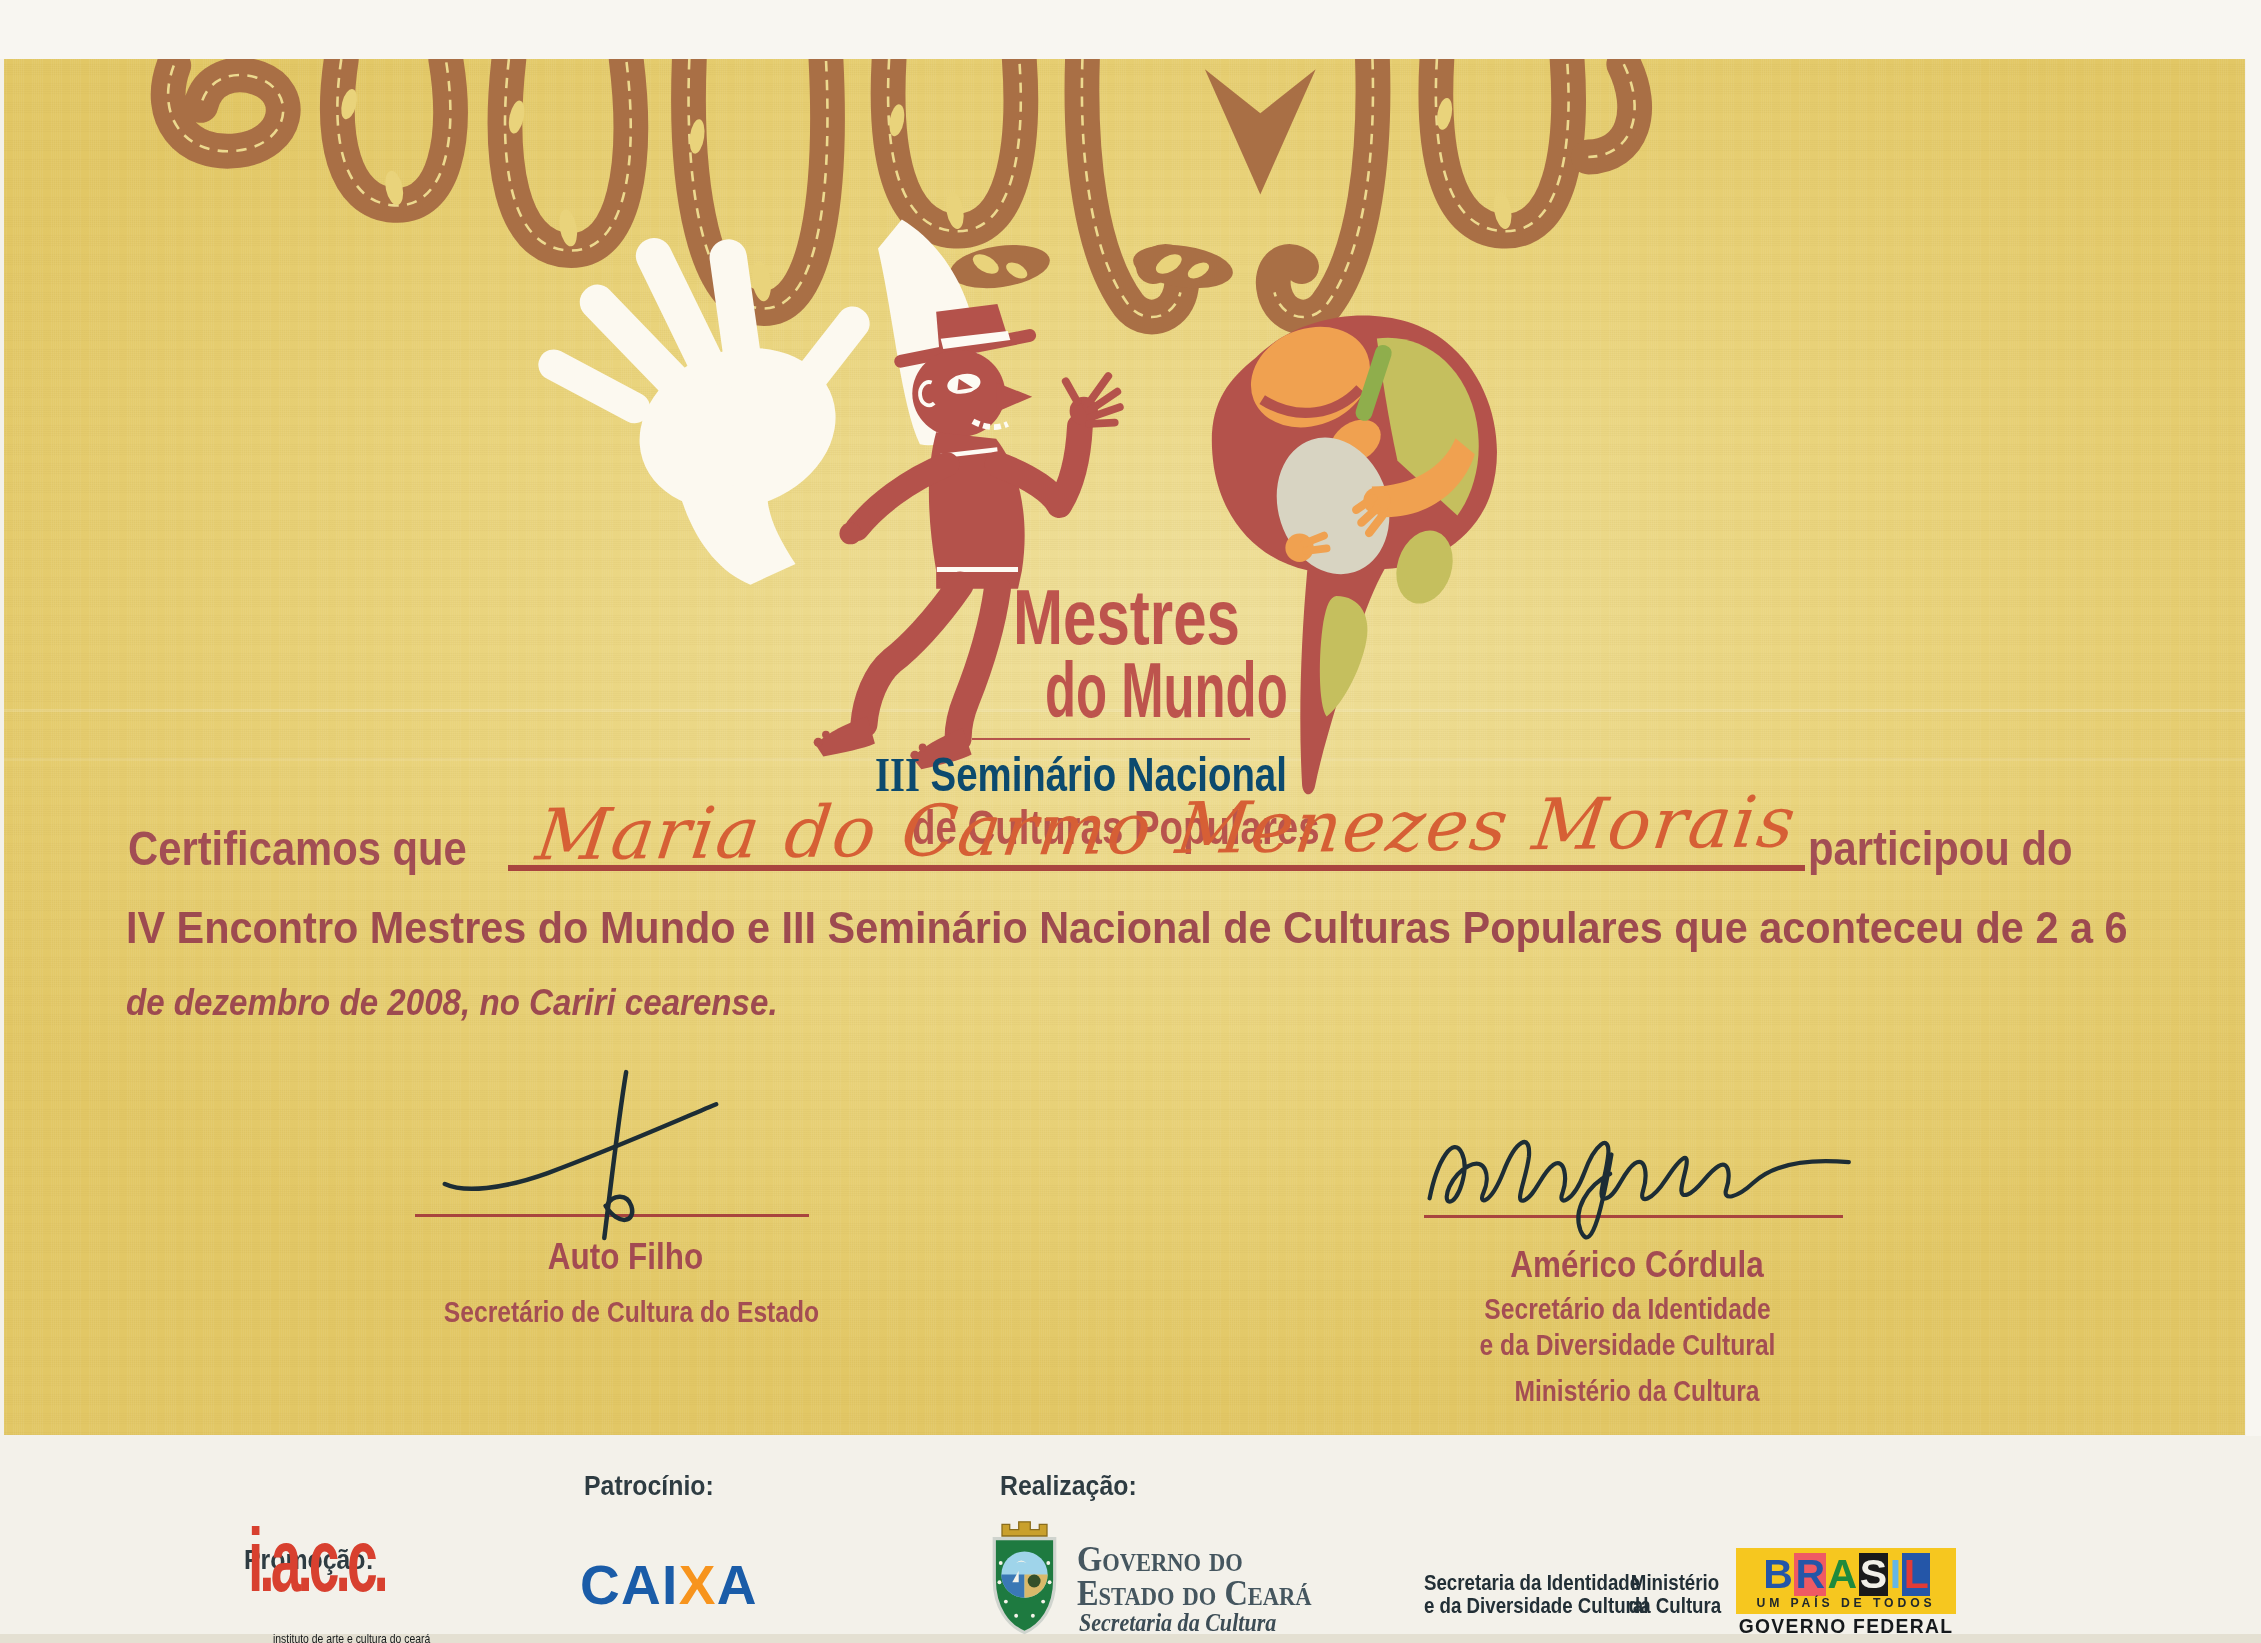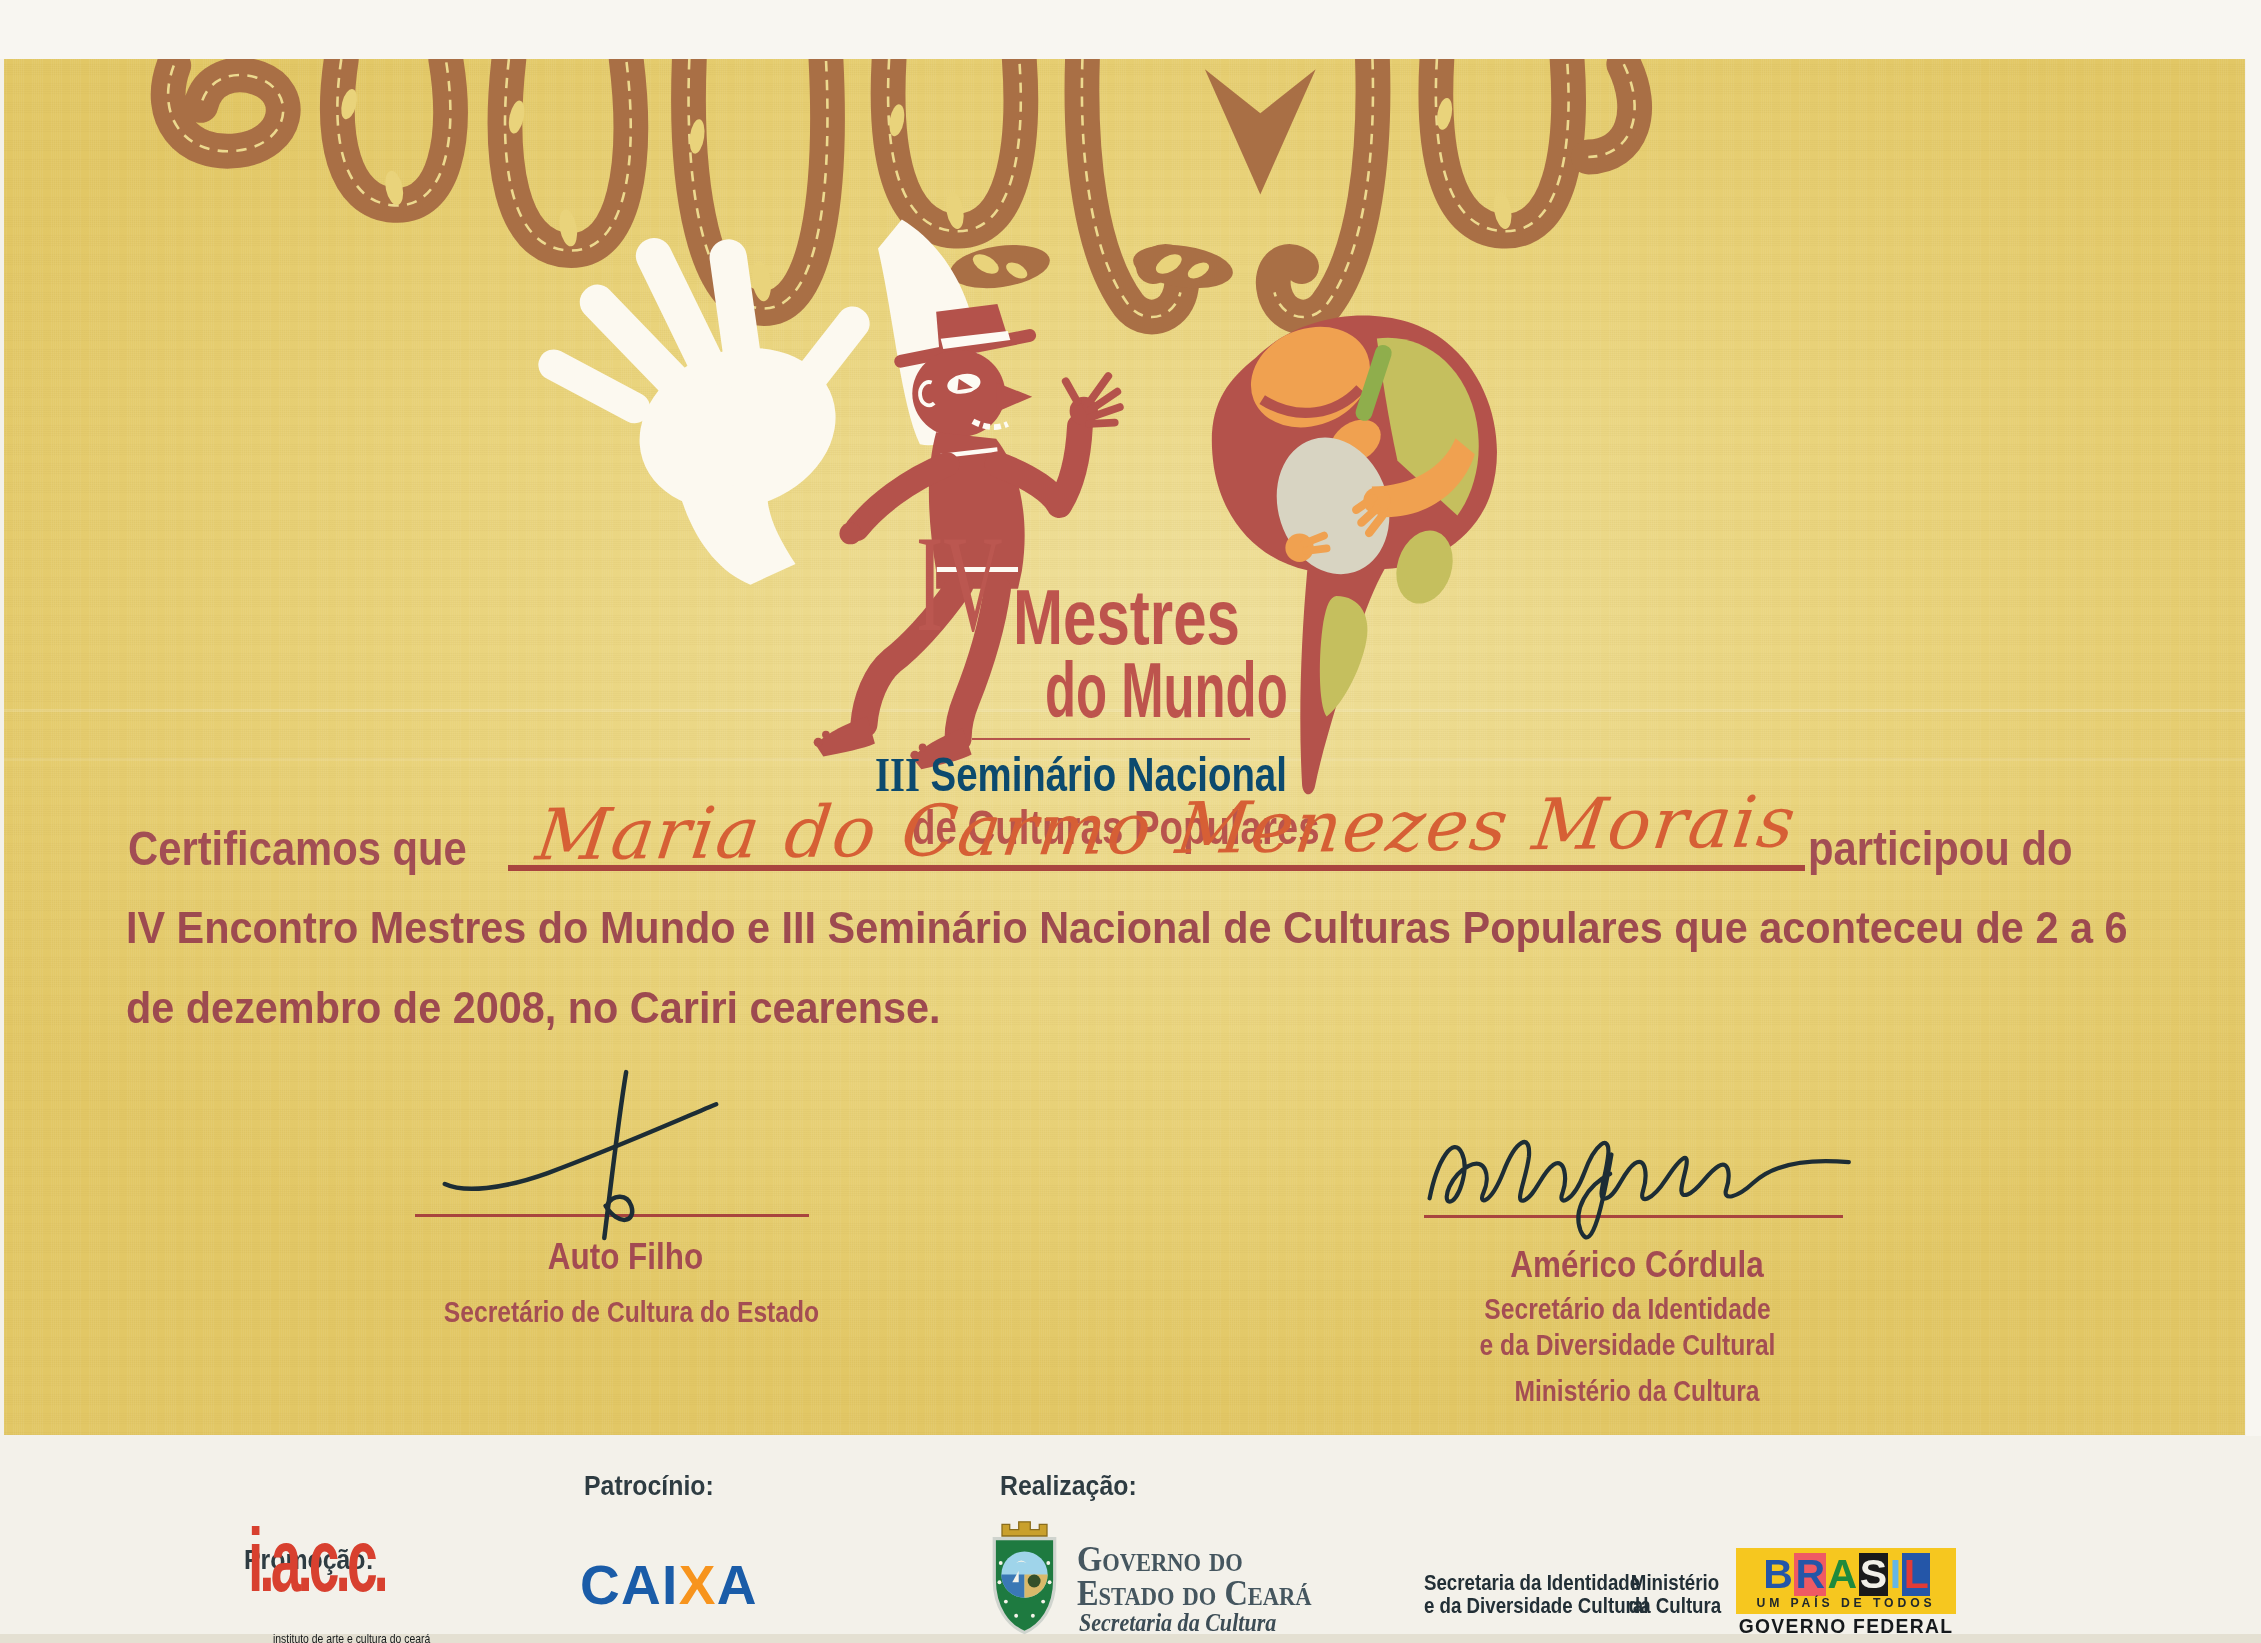--- a/index.html
+++ b/index.html
@@ -187,23 +187,20 @@
     </g>
     <circle cx="198" cy="395" r="22" fill="#f0a150"></circle>
     <g stroke="#f0a150" stroke-width="12" stroke-linecap="round">
       <path d="M 206,388 L 236,376"></path>
         <path d="M 208,400 L 240,396"></path>
     </g>
     <path d="M 255,470 C 292,470 312,502 300,548 C 288,598 260,642 240,657 C 227,640 227,560 235,510 C 240,484 245,472 255,470 Z" fill="#c5bf5e"></path>
     <ellipse cx="392" cy="425" rx="42" ry="58" fill="#c5bf5e" transform="rotate(18 392 425)"></ellipse>
   </svg>
 
-  <div class="abs serif" style="left:916px;top:516px;font-size:137px;line-height:1;color:#bb5750;">
-    <span class="cond" style="transform:scaleX(.6);">IV</span>
-  </div>
   <div class="abs red-title" style="left:1013px;top:579px;font-size:77px;line-height:1;text-align:right;">
     <span class="cond" style="transform:scaleX(.78);">Mestres</span>
   </div>
   <div class="abs red-title" style="left:1045px;top:652px;font-size:77px;line-height:1;">
     <span class="cond" style="transform:scaleX(.66);">do Mundo</span>
   </div>
   <div class="abs rule" style="left:972px;top:738px;width:278px;height:1.9px;background:#b5544c;"></div>
   <div class="abs" style="left:875px;top:751px;font-size:48px;line-height:1;color:#0c4a6e;white-space:nowrap;">
     <span class="cond" style="transform:scaleX(.8);">
       <span class="serif" style="font-weight:bold;">III</span>
@@ -224,21 +221,21 @@
     <span class="handwritten cond-c" style="font-size:71px;transform:skewX(-8deg) rotate(-.6deg);">Maria do Carmo Menezes Morais</span>
   </div>
 
   <div class="abs body-text" style="left:1808px;top:825px;font-size:48px;line-height:1;">
     <span class="cond" style="transform:scaleX(.87);">participou do</span>
   </div>
 
   <div class="abs para-text" style="left:126px;top:905px;font-size:45px;line-height:1;">
     <span class="cond" style="transform:scaleX(.92);">IV Encontro Mestres do Mundo e III Seminário Nacional de Culturas Populares que aconteceu de 2 a 6</span>
   </div>
-  <div class="abs para-text" style="left:126px;top:985px;font-size:45px;line-height:1;">
+  <div class="abs para-text" style="left:126px;top:985px;font-size:36px;line-height:1;font-style:italic;">
     <span class="cond" style="transform:scaleX(.92);">de dezembro de 2008, no Cariri cearense.</span>
   </div>
 
   <div class="abs rule" style="left:415px;top:1214px;width:394px;height:3.2px;"></div>
   <svg class="abs" style="left:425px;top:1067px;overflow:visible;" width="374" height="180" viewBox="0 0 580 280">
     <g fill="none" stroke="#1d2d35" stroke-width="7" stroke-linecap="round">
       <path d="M 30,182 C 60,196 120,190 190,165 C 290,128 380,88 452,58"></path>
       <path d="M 312,8 C 300,80 290,170 278,266"></path>
       <path d="M 280,216 C 300,248 328,242 320,216 C 313,195 290,200 283,214"></path>
     </g>

